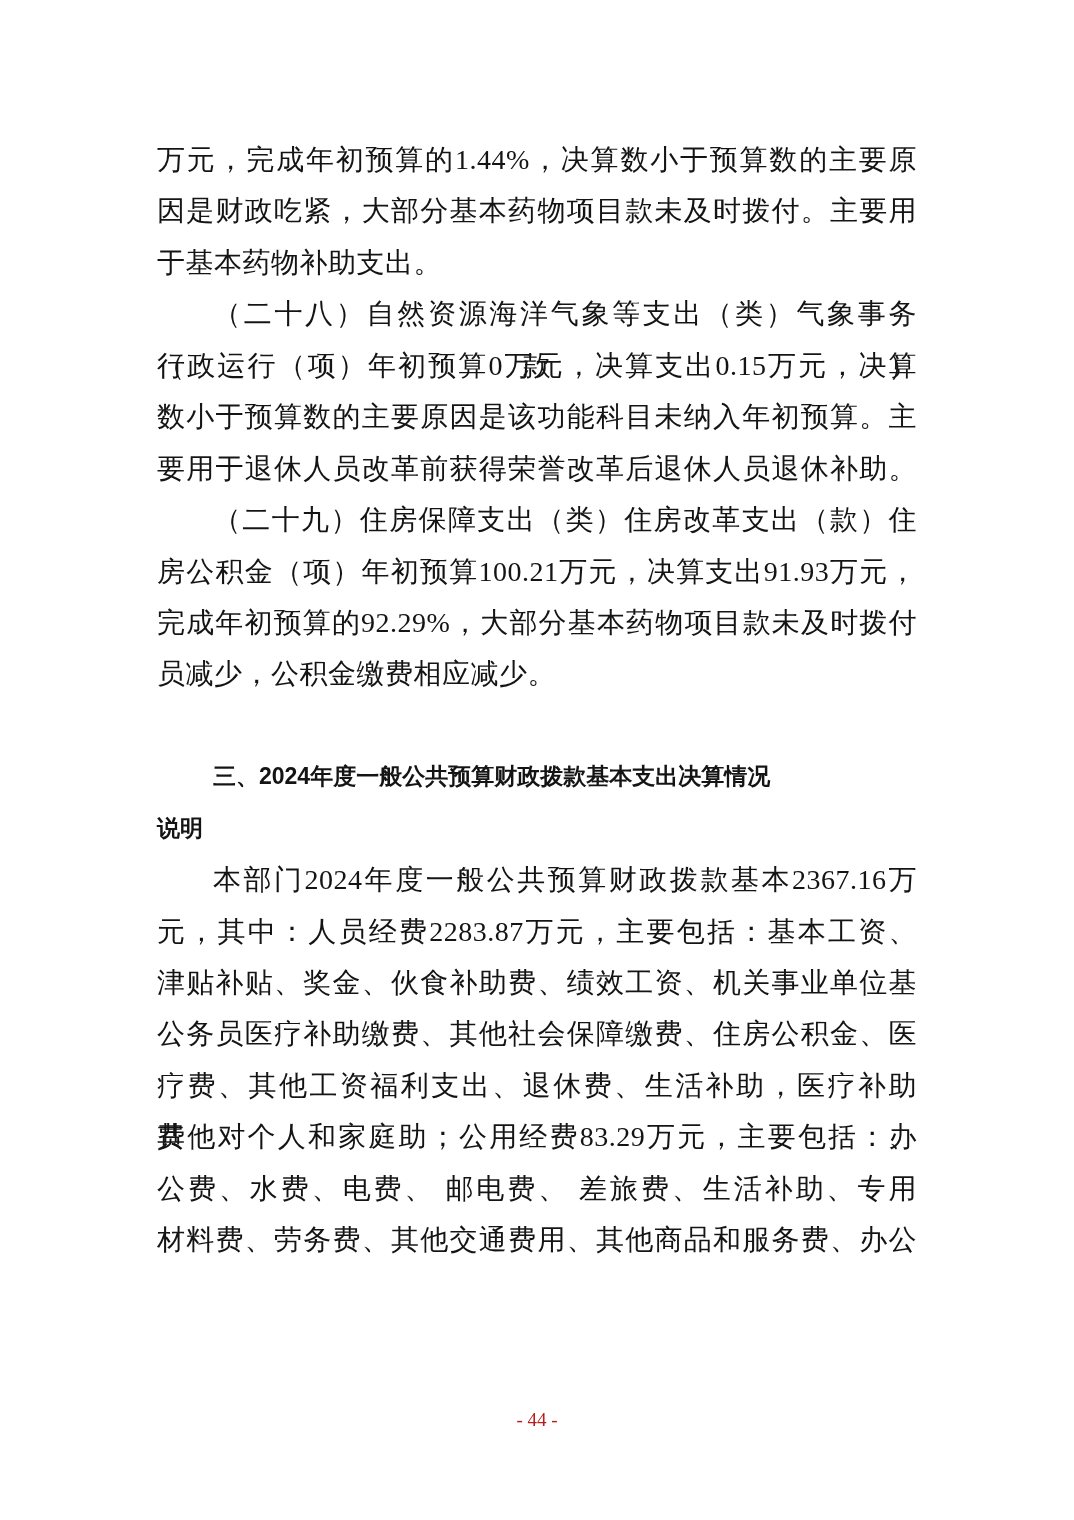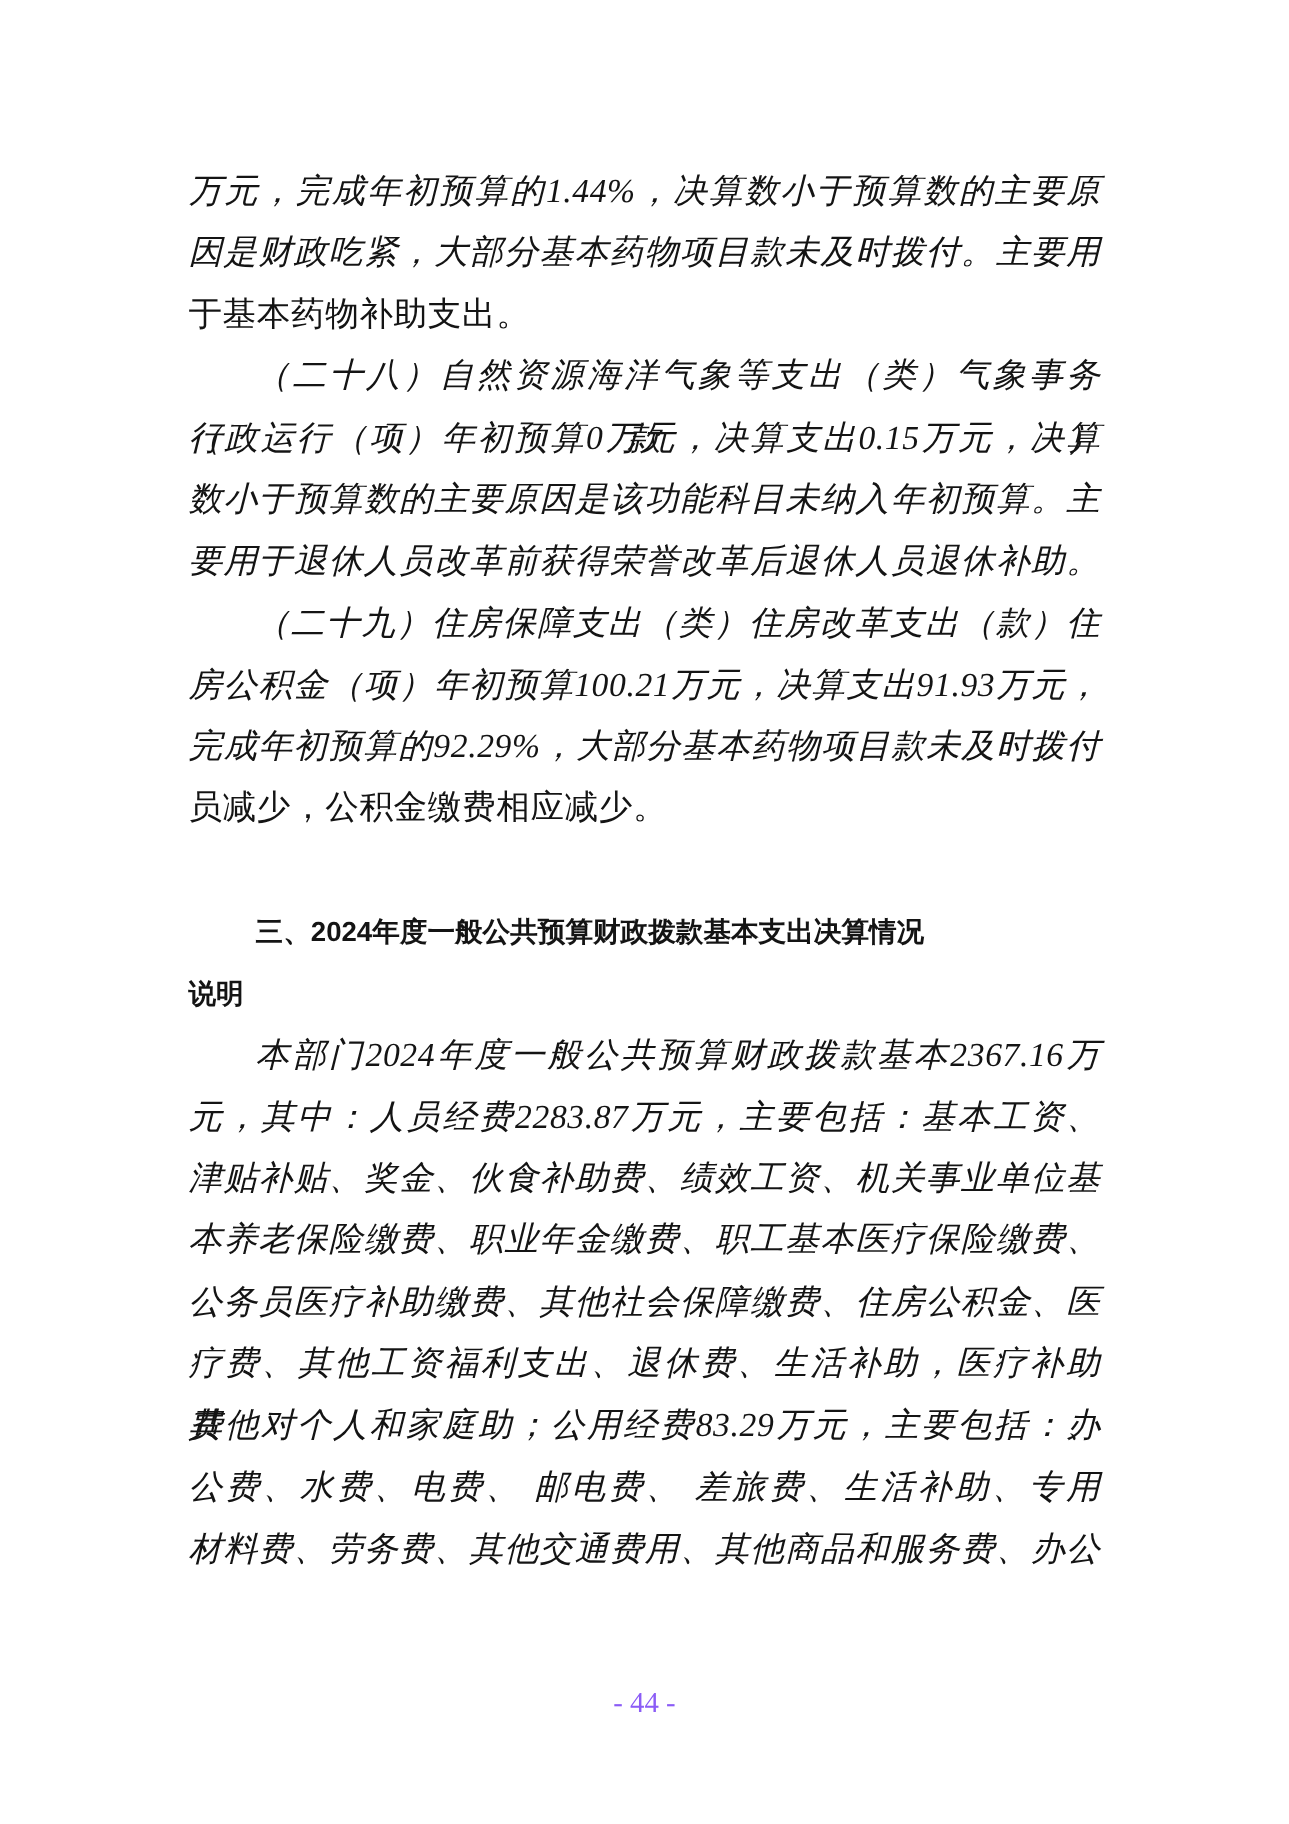--- a/index.html
+++ b/index.html
@@ -28,21 +28,20 @@
     font-size: 28px;
     white-space: nowrap;
     letter-spacing: 0.5px;
   }
   
   .j {
     white-space: normal;
     text-align: justify;
     text-align-last: justify;
     text-justify: inter-character;
-    font-style: italic;
   }
   
   .l {
     text-align: left;
     text-align-last: left;
   }
   
   .ind {
     text-indent: 56px;
   }
@@ -55,24 +54,24 @@
   }
   .blank {
     height: 51.45px;
   }
   .page-number {
     position: absolute;
     left: 0;
     top: 1398px;
     width: 100%;
     text-align: center;
-    font-size: 24px;
+    font-size: 19px;
     line-height: 44px;
     font-family: "Liberation Serif", "DejaVu Serif", serif;
-    color: #8b5cf6;
+    color: #b91c1c;
   }
 </style>
 </head>
 <body>
 
 <div class="page">
   <div class="content">
     <div class="line j">万元，完成年初预算的1.44%，决算数小于预算数的主要原</div>
     <div class="line j">因是财政吃紧，大部分基本药物项目款未及时拨付。主要用</div>
     <div class="line l">于基本药物补助支出。</div>
@@ -83,21 +82,20 @@
     <div class="line j ind">（二十九）住房保障支出（类）住房改革支出（款）住</div>
     <div class="line j">房公积金（项）年初预算100.21万元，决算支出91.93万元，</div>
     <div class="line j">完成年初预算的92.29%，大部分基本药物项目款未及时拨付</div>
     <div class="line l">员减少，公积金缴费相应减少。</div>
     <div class="blank"></div>
     <div class="line b l ind">三、2024年度一般公共预算财政拨款基本支出决算情况</div>
     <div class="line b l">说明</div>
     <div class="line j ind">本部门2024年度一般公共预算财政拨款基本2367.16万</div>
     <div class="line j">元，其中：人员经费2283.87万元，主要包括：基本工资、</div>
     <div class="line j">津贴补贴、奖金、伙食补助费、绩效工资、机关事业单位基</div>
-    <div class="line j">本养老保险缴费、职业年金缴费、职工基本医疗保险缴费、</div>
     <div class="line j">公务员医疗补助缴费、其他社会保障缴费、住房公积金、医</div>
     <div class="line j">疗费、其他工资福利支出、退休费、生活补助，医疗补助费、</div>
     <div class="line j">其他对个人和家庭助；公用经费83.29万元，主要包括：办</div>
     <div class="line j">公费、水费、电费、 邮电费、 差旅费、生活补助、专用</div>
     <div class="line j">材料费、劳务费、其他交通费用、其他商品和服务费、办公</div>
   </div>
 
   <div class="page-number">- 44 -</div>
 </div>
 

